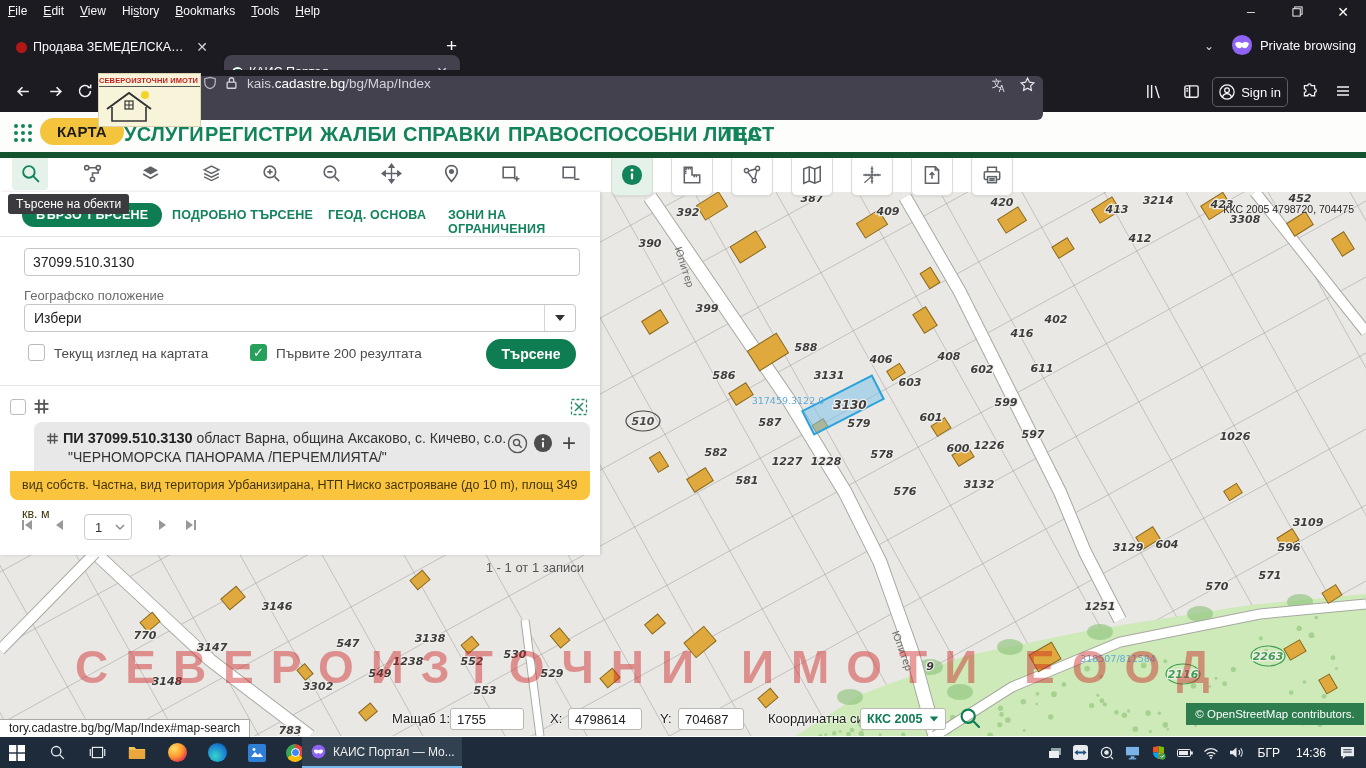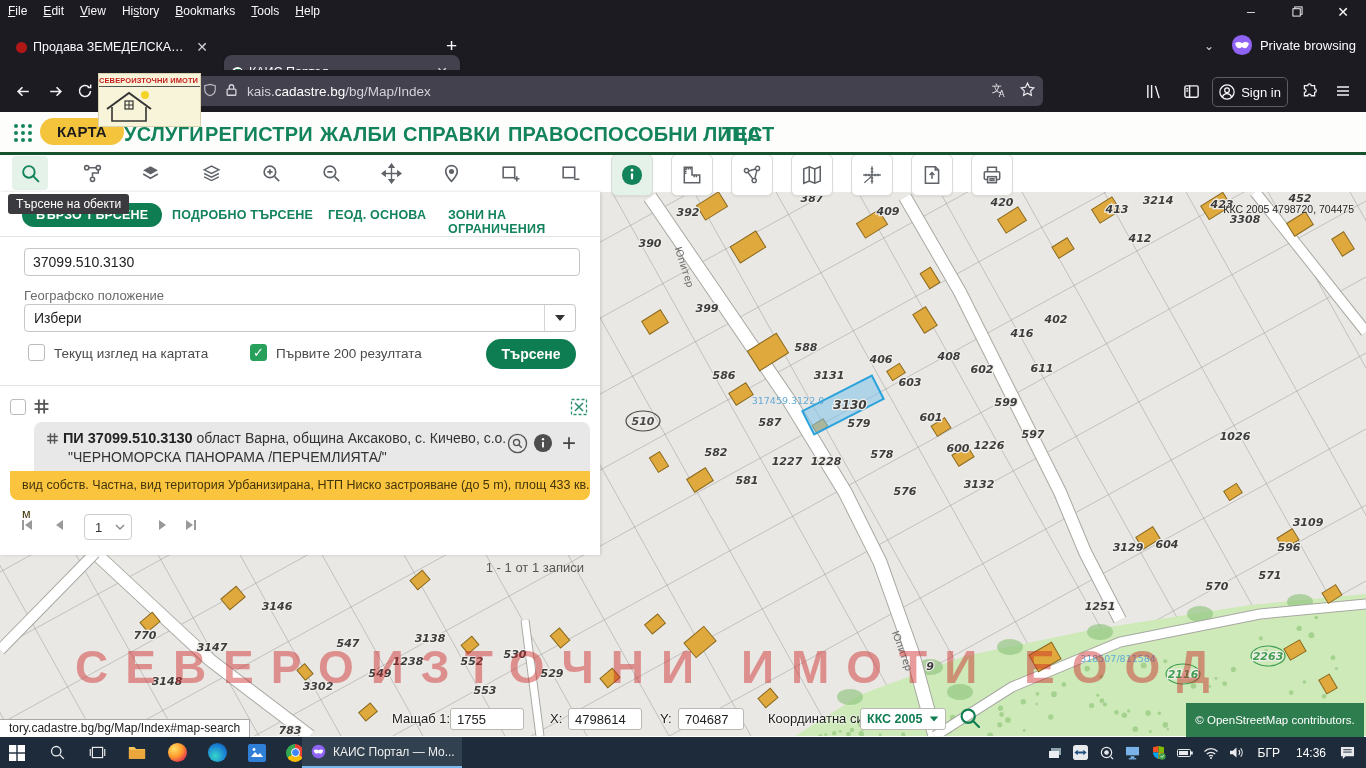--- a/index.html
+++ b/index.html
@@ -23,28 +23,28 @@
   #tab2{left:224px;width:236px;background:#42414d;box-shadow:0 1px 3px rgba(0,0,0,.4);margin-top:25px;}
   .tab .title{white-space:nowrap;overflow:hidden;text-overflow:ellipsis;flex:1;margin:0 6px;}
   .tab .close{color:#cfcfd8;font-size:14px;padding:0 4px;}
   .favdot{width:11px;height:11px;border-radius:50%;flex:none;}
   #newtab{position:absolute;left:446px;top:12px;color:#fbfbfe;font-size:19px;line-height:22px;}
   #tablist-chevron{position:absolute;right:152px;top:16px;color:#d7d7db;font-size:12px;}
   #private-badge{position:absolute;right:10px;top:11px;display:flex;align-items:center;gap:7px;color:#fbfbfe;font-size:13px;}
 
   #urlbar{left:0;top:70px;width:1366px;height:42px;background:#1c1b22;z-index:12;}
   .nbtn{position:absolute;top:8px;width:26px;height:26px;color:#f1f1f4;display:flex;align-items:center;justify-content:center;}
-  #urlfield{position:absolute;left:145px;top:6px;width:898px;height:30px;background:#42414d;border-radius:6px;
-    display:flex;align-items:center;color:#d3d3da;font-size:13.5px;}
+  #urlfield{position:absolute;left:145px;top:6px;width:898px;height:44px;background:#42414d;border-radius:6px;
+    display:flex;color:#d3d3da;font-size:13.5px;}
   #urlfield .host{color:#fff;}
   #signin{position:absolute;left:1212px;top:7px;width:74px;height:28px;border:1px solid #5c5b66;border-radius:5px;
     display:flex;align-items:center;justify-content:center;gap:6px;color:#fbfbfe;font-size:13px;}
 
   
-  #sitenav{left:0;top:112px;width:1366px;height:40px;background:#fdfdfc;border-bottom:3px solid #14532d;z-index:11;}
+  #sitenav{left:0;top:112px;width:1366px;height:40px;background:#fdfdfc;border-bottom:6px solid #14532d;z-index:11;}
   .navitem{position:absolute;top:11px;font-weight:bold;font-size:20px;color:#13835c;letter-spacing:.2px;}
   #nav-karta{left:40px;top:6px;background:#f4c43c;color:#1c1c1c;border-radius:15px;padding:5px 17px;font-size:15px;}
   #griddots{position:absolute;left:12px;top:10px;}
   #objpill{position:absolute;left:1207px;top:5px;width:150px;height:30px;background:#f6ce58;border-radius:16px;
     display:flex;align-items:center;z-index:11;}
   #objpill .burger{margin-left:14px;width:18px;}
   #objpill .burger div{height:2.5px;background:#222;margin:3px 0;border-radius:2px;}
   #objpill .lbl{flex:1;text-align:center;font-weight:bold;font-size:14px;color:#1c1c1c;}
   #objpill .dcirc{width:22px;height:22px;background:#fff;border-radius:50%;margin-right:5px;
     display:flex;align-items:center;justify-content:center;font-size:13px;color:#222;}
@@ -92,21 +92,21 @@
     box-sizing:border-box;display:flex;align-items:center;font-size:13px;color:#333;}
   #pg-select span{padding-left:10px;flex:1;}
   #pg-summary{position:absolute;right:16px;top:328px;font-size:13px;color:#555;margin-top:40px;}
 
   
   #map{left:0;top:192px;width:1366px;height:544px;background:#eae8e4;z-index:1;}
   #map svg{position:absolute;left:0;top:0;}
   #wm{position:absolute;left:75px;top:448px;font-size:46px;font-weight:bold;letter-spacing:17px;
     color:rgba(205,35,35,.45);white-space:nowrap;z-index:2;}
   #corner{position:absolute;right:12px;top:11px;font-size:10.5px;color:#222;z-index:2;text-shadow:0 0 2px #fff;}
-  #osm{position:absolute;left:1186px;top:703px;width:178px;height:34px;background:#2e7d4f;color:#fff;
+  #osm{position:absolute;left:1186px;top:703px;width:178px;height:22px;background:#2e7d4f;color:#fff;
     font-size:11.5px;display:flex;align-items:center;justify-content:center;z-index:3;}
   .msb{position:absolute;font-size:13px;color:#1c1c1c;z-index:3;text-shadow:0 0 3px #fff,0 0 3px #fff;}
   .msb-in{position:absolute;height:22px;background:#fff;border:1px solid #b9b9b3;border-radius:3px;z-index:3;
     font-size:13px;color:#222;padding:0 6px;box-sizing:border-box;font-family:"Liberation Sans",sans-serif;}
   #crsbox{position:absolute;left:860px;top:708px;width:86px;height:22px;background:#fff;border:1px solid #b9b9b3;
     border-radius:3px;z-index:3;display:flex;align-items:center;justify-content:space-between;padding:0 6px;box-sizing:border-box;}
   #crsbox .v{color:#0f7d52;font-weight:bold;font-size:12.5px;}
   #crsbox .tri-down{border-top-color:#0f7d52;transform:scale(.85);}
   #msearch{position:absolute;left:958px;top:706px;z-index:3;color:#0f7d52;}
 
@@ -713,21 +713,21 @@
           </span>
         <span class="ric" style="right:36px;">
           <svg width="20" height="20" viewBox="0 0 22 22">
               <circle cx="11" cy="11" r="10" fill="#4d4d4d"></circle>
               <rect x="10" y="9.5" width="2" height="6.5" rx="1" fill="#fff"></rect>
               <circle cx="11" cy="6.8" r="1.3" fill="#fff"></circle>
             </svg>
           </span>
         <span class="ric" style="right:10px;font-size:24px;color:#444;">+</span>
       </div>
-      <div id="result-yellow">вид собств. Частна, вид територия Урбанизирана, НТП Ниско застрояване (до 5 m), площ 433 кв. м</div>
+      <div id="result-yellow">вид собств. Частна, вид територия Урбанизирана, НТП Ниско застрояване (до 10 m), площ 349 кв. м</div>
     </div>
     <span class="pgbtn" style="left:20px;">
       <svg width="14" height="14" viewBox="0 0 14 14" fill="#999">
           <rect x="2" y="2" width="2" height="10"></rect>
           <path d="M12 2v10L5 7z"></path>
         </svg></span>
     <span class="pgbtn" style="left:52px;">
       <svg width="14" height="14" viewBox="0 0 14 14" fill="#999">
           <path d="M11 2v10L4 7z"></path>
         </svg></span>

